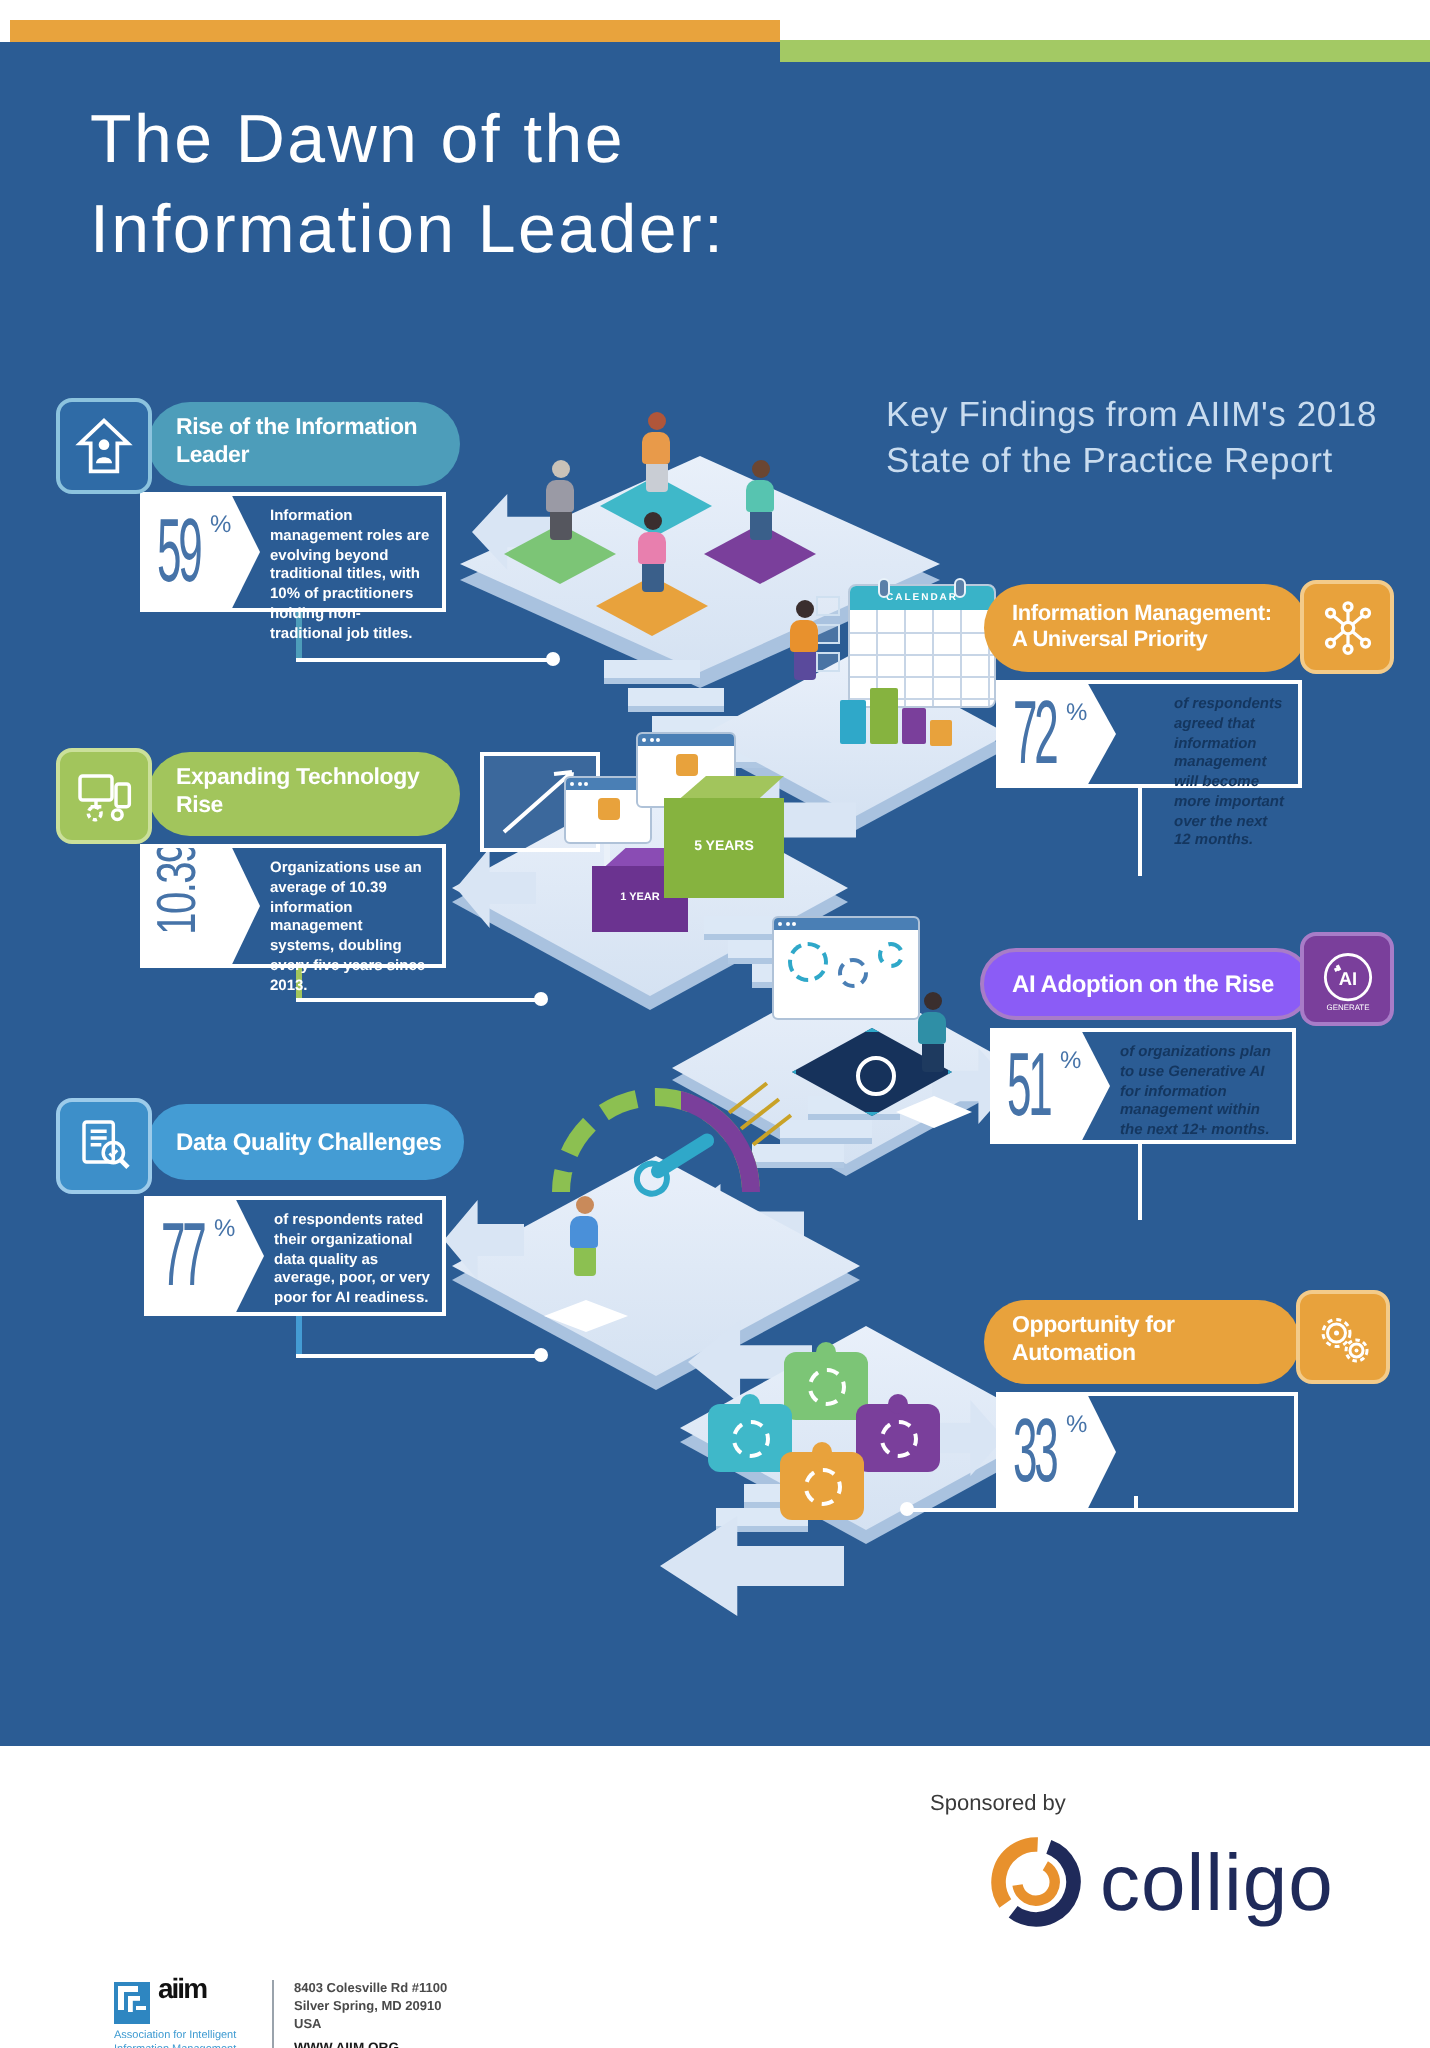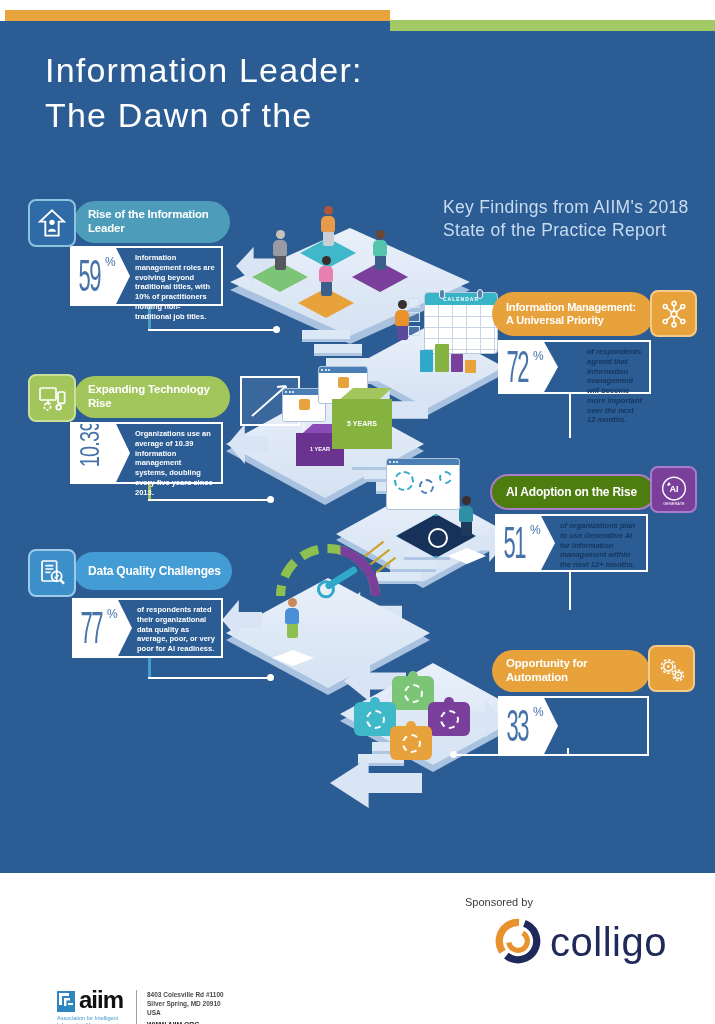--- a/index.html
+++ b/index.html
@@ -82,38 +82,38 @@
   .g-key::before{content:"";position:absolute;left:-10px;top:-4px;width:12px;height:12px;border:3px solid #2FA8C9;
                  border-radius:50%;background:transparent;}
   .puz{position:absolute;border-radius:6px;z-index:3;}
   .puz::after{content:"";position:absolute;left:50%;top:-5px;width:10px;height:10px;margin-left:-5px;border-radius:50%;background:inherit;}
   .puz-g{width:15px;height:15px;border:2px dashed #fff;border-radius:50%;margin:8px auto 0;}
   
   .footer{position:absolute;left:0;top:892px;width:715px;height:151px;background:#fff;}
   .sponsored{position:absolute;left:465px;top:4px;font-size:11px;color:#3A3A3A;}
   .colligo-word{position:absolute;left:550px;top:28px;font-size:40px;color:#1F2A5A;letter-spacing:.5px;}
   .aiim-tile{position:absolute;left:57px;top:99px;width:18px;height:21px;background:#2E86C1;display:flex;align-items:center;justify-content:center;}
-  .aiim-word{position:absolute;left:79px;top:94px;font-size:24px;font-weight:bold;color:#111;letter-spacing:-1px;}
+  .aiim-word{position:absolute;left:79px;top:94px;font-size:14px;font-weight:bold;color:#111;letter-spacing:-1px;}
   .aiim-tag{position:absolute;left:57px;top:123px;width:72px;font-size:5.5px;line-height:1.25;color:#3D9AD1;}
   .f-div{position:absolute;left:136px;top:98px;width:1px;height:38px;background:#9AA3AC;}
   .addr{position:absolute;left:147px;top:98px;font-size:6.5px;line-height:1.4;color:#4A4A4A;font-weight:bold;}
   .site{position:absolute;left:147px;top:129px;font-size:6.8px;font-weight:bold;color:#1A1A1A;}
 </style>
 </head>
 <body>
 
 <div class="page">
 
   <div class="bar-orange"></div>
   <div class="bar-green"></div>
   <div class="blue-panel"></div>
 
   <div class="title">
+    <div>The Dawn of the</div>
     <div>Information Leader:</div>
-    <div>The Dawn of the</div>
   </div>
   <div class="subtitle">
     <div>Key Findings from AIIM's 2018</div>
     <div>State of the Practice Report</div>
   </div>
 
   <div class="icon-tile" style="left:28px;top:199px;background:#2F6BA6;border-color:#8CC3DE;">
     <svg width="32" height="32" viewBox="0 0 24 24" fill="none" stroke="#fff" stroke-width="1.4">
       <path d="M12 2.5 L21 11 H17 V21.5 H7 V11 H3 Z"></path>
       <circle cx="12" cy="11.5" r="2" fill="#fff" stroke="none"></circle>
@@ -173,21 +173,21 @@
   <div class="statbox" style="left:70px;top:422px;width:153px;height:62px;">
     <div class="stat-panel vert">
       <span class="stat-num">10.39</span>
     </div>
     <div class="stat-desc desc-light">Organizations use an average of 10.39 information management systems, doubling every five years since 2013.</div>
   </div>
   <div class="conn-stub" style="left:148px;top:484px;height:16px;background:#A2C55C;"></div>
   <div class="conn-h" style="left:148px;top:499px;width:122px;"></div>
   <div class="conn-dot" style="left:267px;top:496px;"></div>
 
-  <div class="pill one-line" style="left:490px;top:474px;width:166px;height:36px;background:#4d7c0f;border:2px solid #A87CC8;">
+  <div class="pill one-line" style="left:490px;top:474px;width:166px;height:36px;background:#8b5cf6;border:2px solid #A87CC8;">
     <span>AI Adoption on the Rise</span>
   </div>
   <div class="icon-tile" style="left:650px;top:466px;width:47px;height:47px;background:#7A3F9B;border-color:#A87CC8;">
     <svg width="34" height="34" viewBox="0 0 24 24" fill="none" stroke="#fff" stroke-width="1">
       <circle cx="12" cy="11" r="8"></circle>
       <path d="M8.2 6.8 l.9 1.8 M7.3 8.6 l1.8-.9" stroke-width="1.2"></path>
       <text x="12" y="13.6" text-anchor="middle" font-size="6.5" font-weight="bold" fill="#fff" stroke="none">AI</text>
       <text x="12" y="22.5" text-anchor="middle" font-size="2.8" fill="#fff" stroke="none">GENERATE</text>
     </svg>
   </div>

